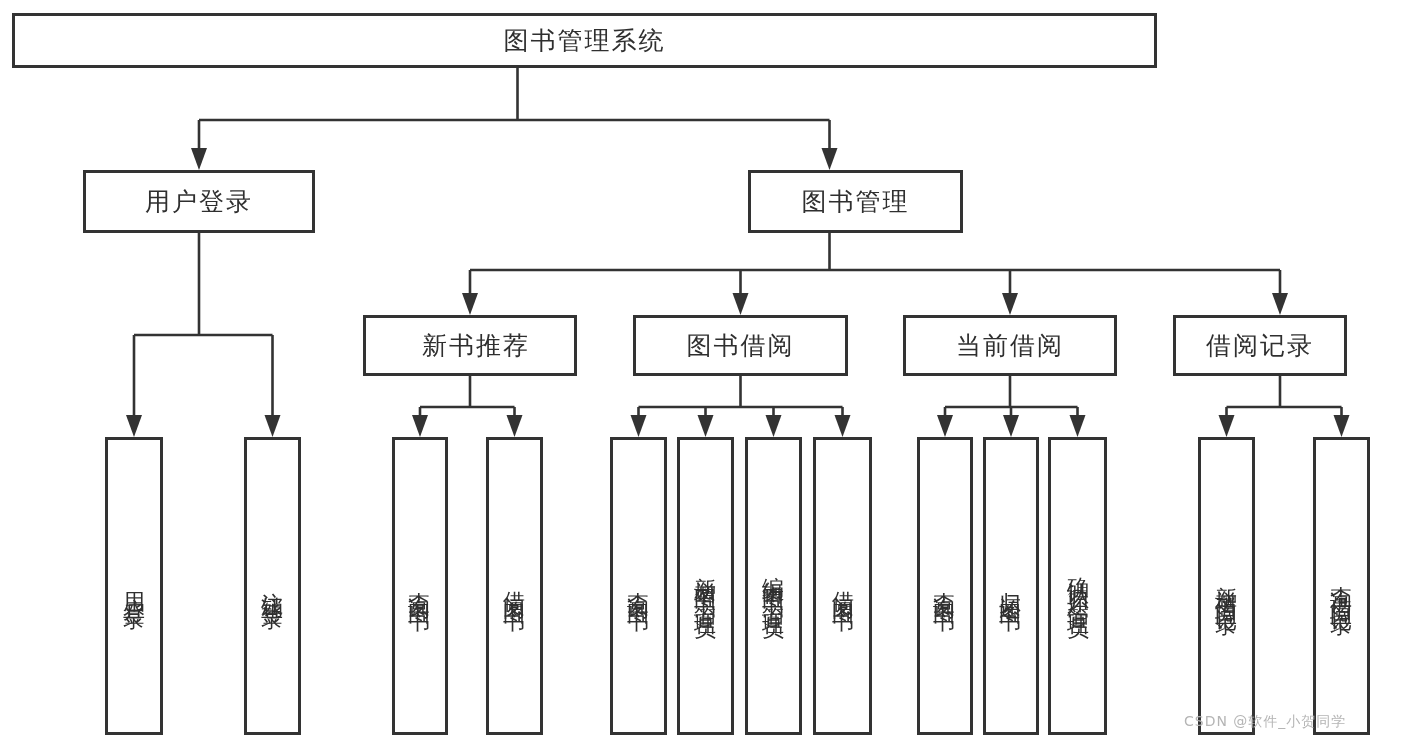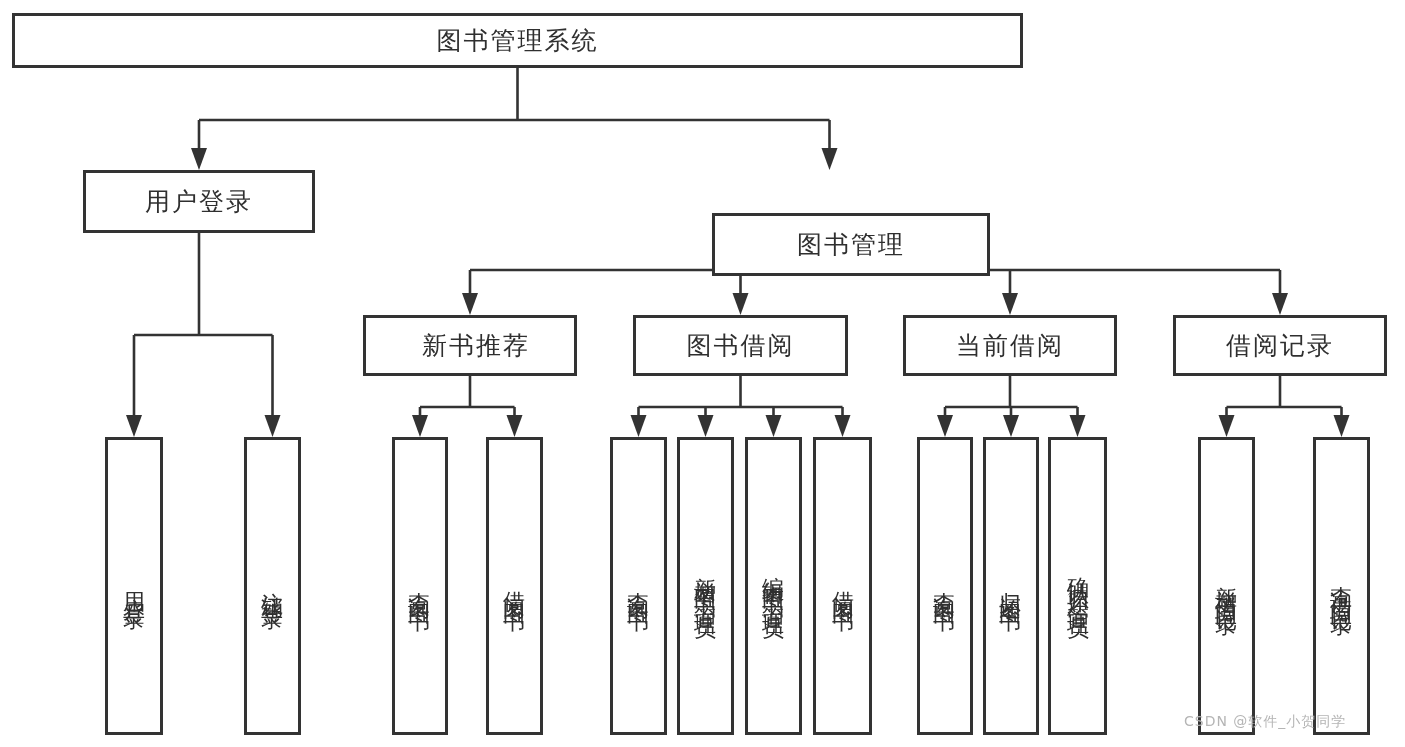--- a/index.html
+++ b/index.html
@@ -58,29 +58,29 @@
       <polygon class="arrow" points="765.5,415 781.5,415 773.5,437"></polygon>
       <polygon class="arrow" points="834.5,415 850.5,415 842.5,437"></polygon>
       <polygon class="arrow" points="937,415 953,415 945,437"></polygon>
       <polygon class="arrow" points="1003,415 1019,415 1011,437"></polygon>
       <polygon class="arrow" points="1069.5,415 1085.5,415 1077.5,437"></polygon>
       <polygon class="arrow" points="1218.5,415 1234.5,415 1226.5,437"></polygon>
       <polygon class="arrow" points="1333.5,415 1349.5,415 1341.5,437"></polygon>
     </g>
   </svg>
 
-  <div class="box" style="left:12px; top:13px; width:1011px; height:55px;">图书管理系统</div>
+  <div class="box" style="left:12px; top:13px; width:1145px; height:55px;">图书管理系统</div>
 
   <div class="box" style="left:83px; top:170px; width:232px; height:63px;">用户登录</div>
-  <div class="box" style="left:712px; top:170px; width:278px; height:63px;margin-top:43px;">图书管理</div>
+  <div class="box" style="left:748px; top:170px; width:215px; height:63px;">图书管理</div>
 
   <div class="box" style="left:363px; top:315px; width:214px; height:61px;padding-left:12px;">新书推荐</div>
   <div class="box" style="left:633px; top:315px; width:215px; height:61px;">图书借阅</div>
   <div class="box" style="left:903px; top:315px; width:214px; height:61px;">当前借阅</div>
-  <div class="box" style="left:1173px; top:315px; width:214px; height:61px;">借阅记录</div>
+  <div class="box" style="left:1173px; top:315px; width:174px; height:61px;">借阅记录</div>
 
   <div class="box vbox" style="left:105px; top:437px; width:58px; height:298px;">用户登录</div>
   <div class="box vbox" style="left:244px; top:437px; width:57px; height:298px;">注销登录</div>
 
   <div class="box vbox" style="left:392px; top:437px; width:56px; height:298px;">查询图书</div>
   <div class="box vbox" style="left:486px; top:437px; width:57px; height:298px;">借阅图书</div>
 
   <div class="box vbox" style="left:610px; top:437px; width:57px; height:298px;">查询图书</div>
   <div class="box vbox" style="left:677px; top:437px; width:57px; height:298px;">新增图书（管理员）</div>
   <div class="box vbox" style="left:745px; top:437px; width:57px; height:298px;">编辑图书（管理员）</div>

